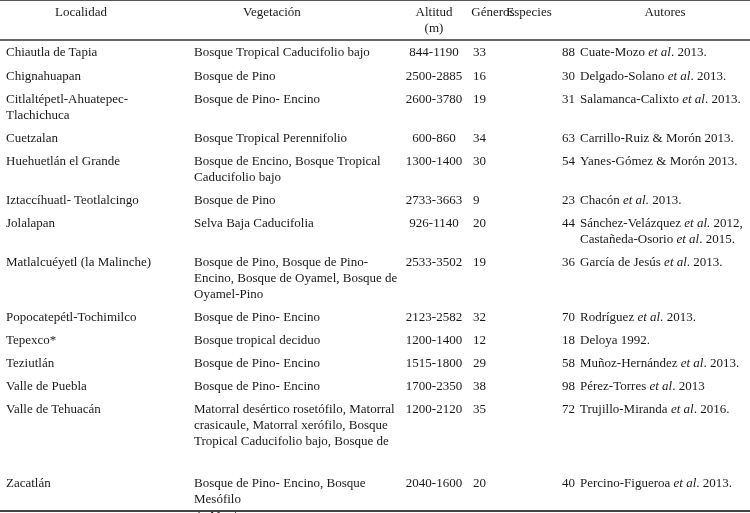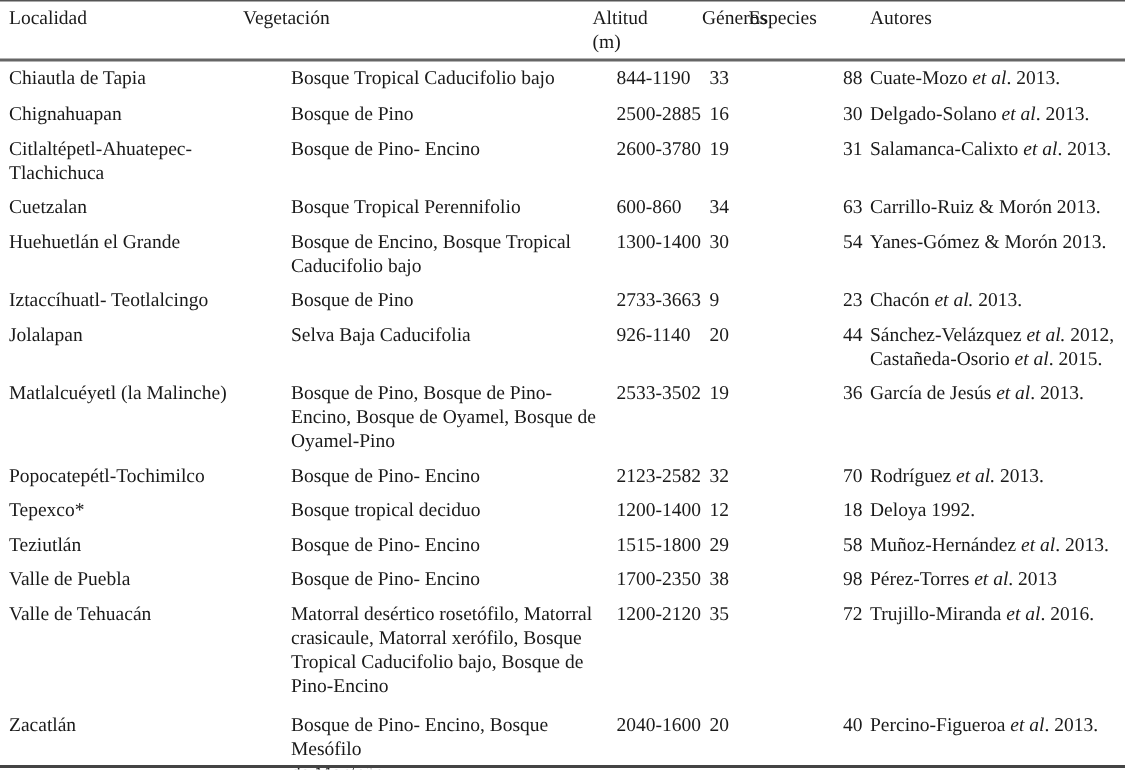--- a/index.html
+++ b/index.html
@@ -2,26 +2,26 @@
 <html><head>
 <meta charset="utf-8">
 <style>
   html, body { margin: 0; padding: 0; background: #ffffff; }
   body { width: 750px; height: 513px; overflow: hidden; position: relative;
          font-family: "Liberation Serif", serif; font-size: 13px; color: #1a1a1a; }
   .tbl { position: absolute; left: 0; top: 0; width: 750px; }
   .rule-top { position: absolute; left: 0; top: 0; width: 750px; height: 1px; background: #555; }
   .rule-mid { position: absolute; left: 0; top: 39px; width: 750px; height: 2px; background: #666; }
   .rule-bot { position: absolute; left: 0; top: 510px; width: 750px; height: 2px; background: #444; }
-  .hdr { position: absolute; top: 4px; line-height: 16px; text-align: left; }
+  .hdr { position: absolute; top: 4px; line-height: 16px; text-align: center; }
   .row { position: absolute; left: 0; width: 750px; }
   .cell { position: absolute; top: 0; line-height: 16px; }
   .c-loc { left: 6px; width: 150px; }
   .c-veg { left: 162px; width: 220px; margin-left: 32px; }
-  .c-alt { left: 411px; width: 78px; text-align: left; }
+  .c-alt { left: 395px; width: 78px; text-align: center; }
   .c-gen { left: 473px; width: 42px; text-align: left; }
   .c-esp { left: 515px; width: 60px; text-align: right; }
   .c-aut { left: 580px; width: 170px; }
   .it { font-style: italic; }
 </style>
 </head>
 <body>
 
 <div class="tbl">
   <div class="rule-top"></div>
@@ -215,21 +215,20 @@
         </div>
       </div>
       <div class="row" style="top: 401px;">
         <div class="cell c-loc">
           <div>Valle de Tehuacán</div>
         </div>
         <div class="cell c-veg">
           <div>Matorral desértico rosetófilo, Matorral</div>
           <div>crasicaule, Matorral xerófilo, Bosque</div>
           <div>Tropical Caducifolio bajo, Bosque de</div>
-          <div>Pino-Encino</div>
         </div>
         <div class="cell c-alt">1200-2120</div>
         <div class="cell c-gen">35</div>
         <div class="cell c-esp">72</div>
         <div class="cell c-aut">
           <div><span>Trujillo-Miranda </span><span class="it">et al</span><span>. 2016.</span></div>
         </div>
       </div>
       <div class="row" style="top: 475px;">
         <div class="cell c-loc">

